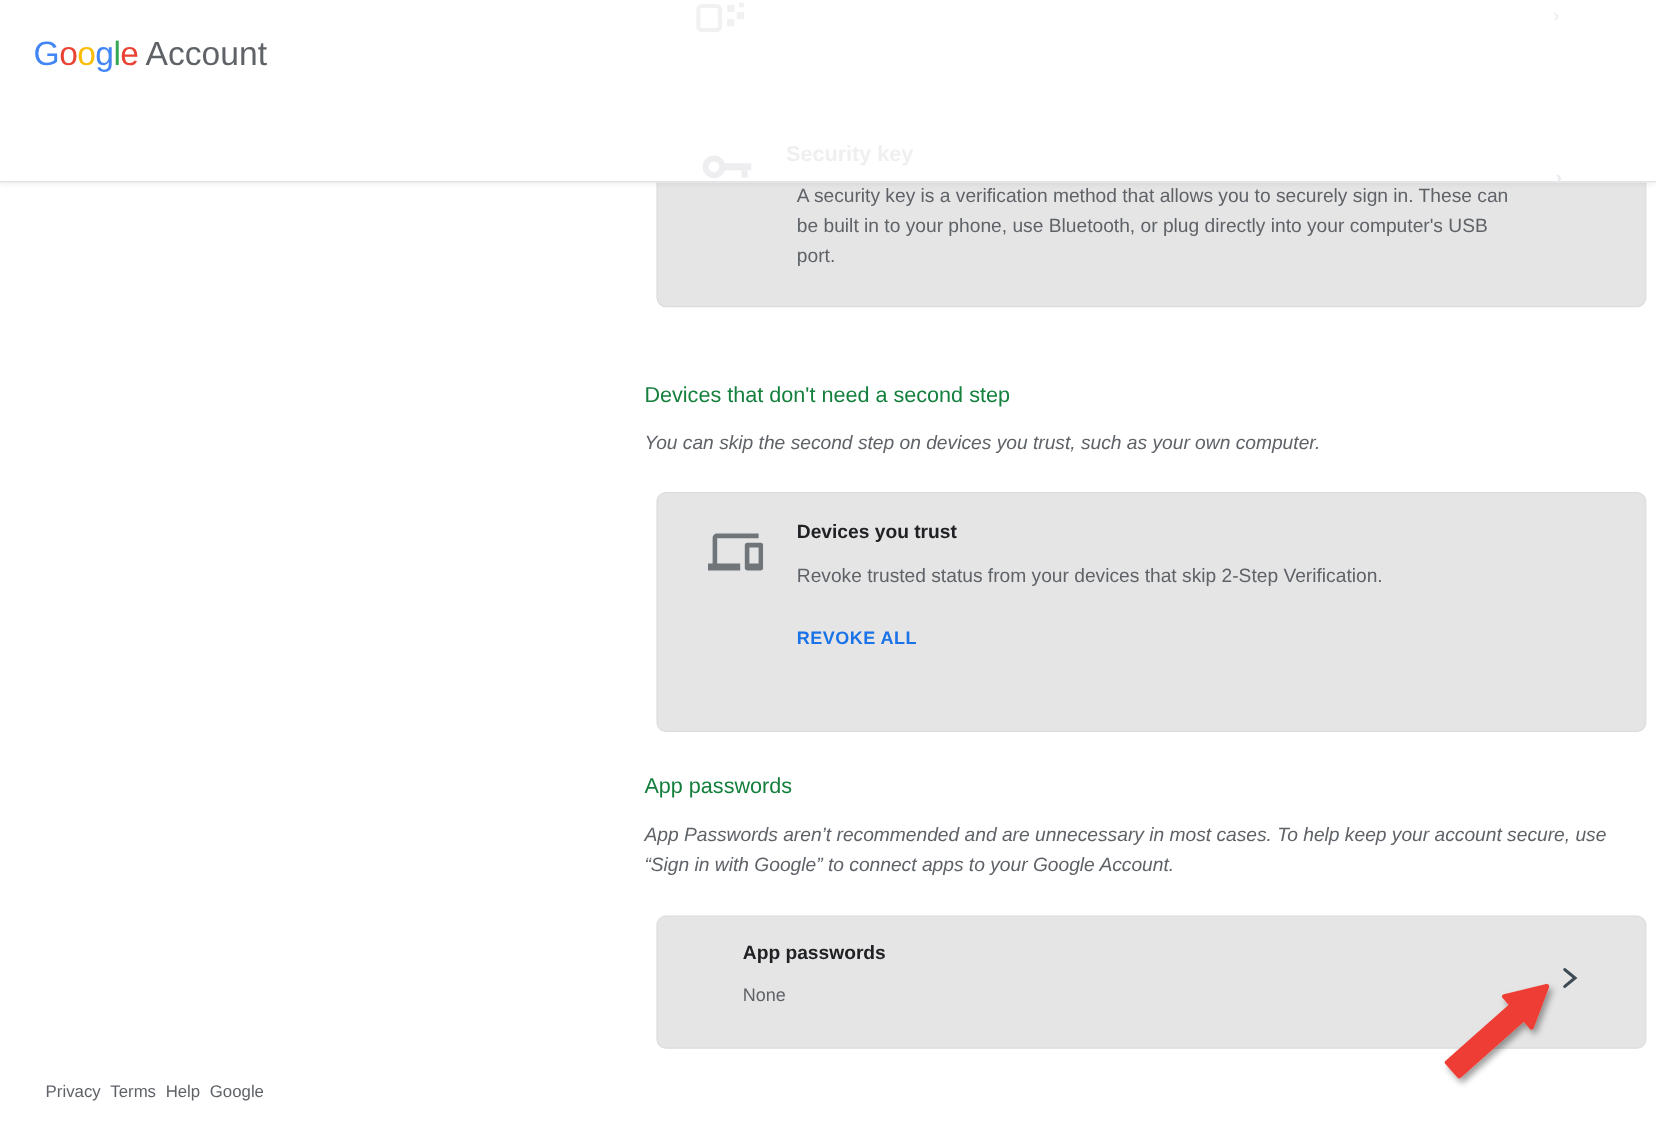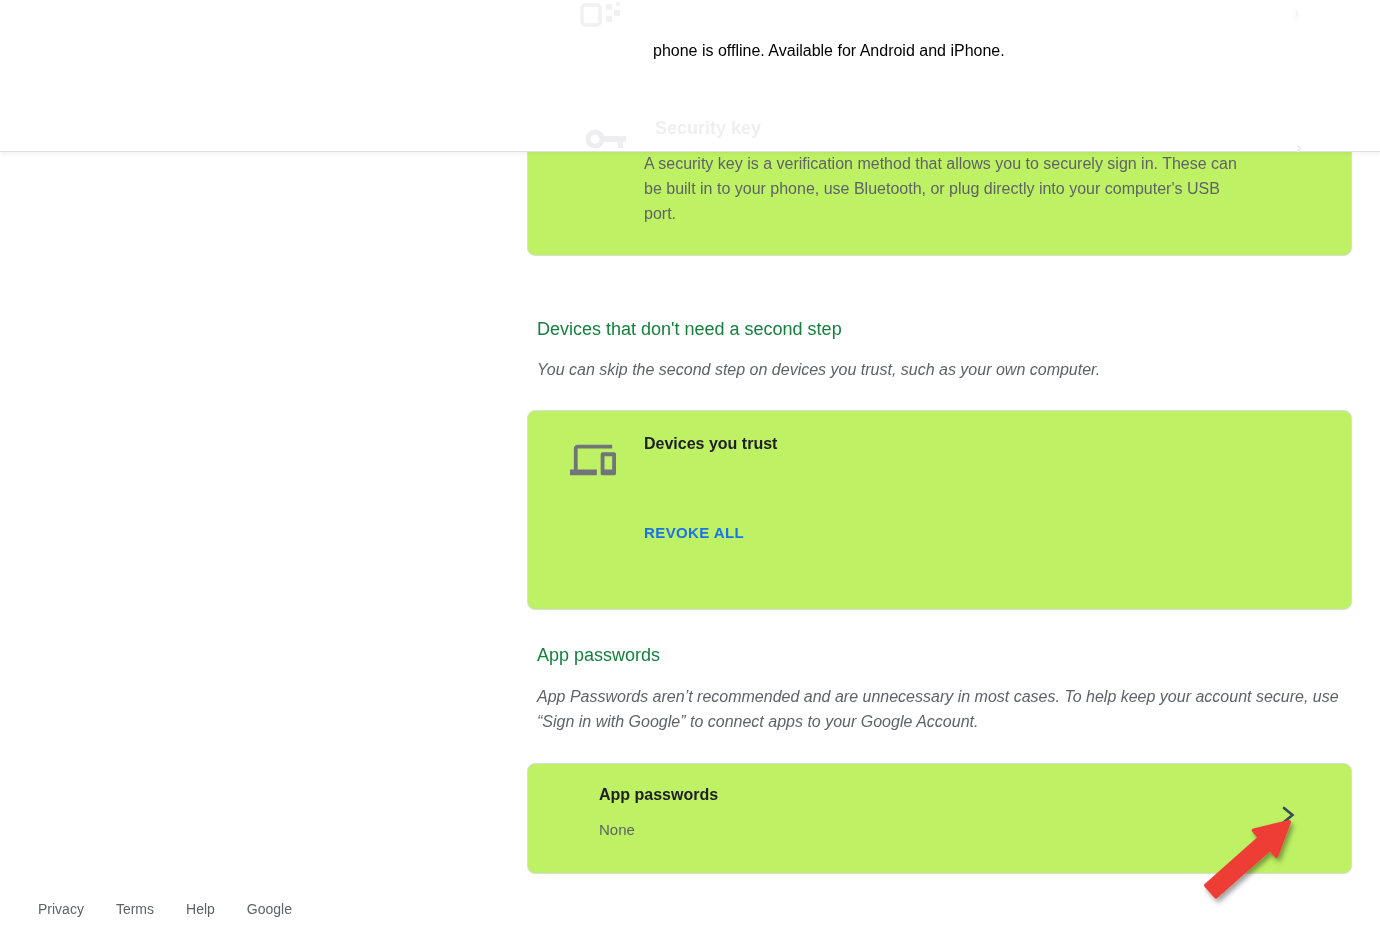--- a/index.html
+++ b/index.html
@@ -18,59 +18,60 @@
 
   .page-title-row { position:absolute; left:536px; top:106px; display:flex; align-items:center; z-index:3; }
   .back-btn { width:24px; height:24px; margin-top:4px; cursor:pointer; }
   .page-title { margin-left:24px; font-size:26px; color:#202124; font-weight:400; }
   .ghost-line { position:absolute; font-size:16px; white-space:nowrap; }
   .ghost-chevron { position:absolute; font-size:17px; font-weight:700; color:#f2f2f3; }
   .ghost-sec-title { position:absolute; left:655px; top:118px; font-size:18px; font-weight:700; color:#efeff0; z-index:1; }
   .ghost-key { position:absolute; left:584px; top:126px; width:44px; height:26px; z-index:1; }
 
   
-  .card { position:absolute; background:#bef264; border:1px solid #dadce0; border-radius:8px; width:825px; left:527px; }
+  .card { position:absolute; background:#e5e5e5; border:1px solid #dadce0; border-radius:8px; width:825px; left:547px; }
   .card-security { top:86px; height:170px; z-index:1; }
   .card-security .card-text { position:absolute; left:116px; top:64px; width:606px;
     font-size:16px; line-height:25px; color:#5f6368; }
 
   .section-heading { position:absolute; left:537px; font-size:18px; color:#15803d; font-weight:400; }
   .section-desc { position:absolute; left:537px; font-size:16px; line-height:25px; color:#5f6368;font-style:italic; }
 
   .card-devices { top:410px; height:200px; }
   .devices-icon { position:absolute; left:42px; top:26px; width:46px; height:46px; }
   .card-title { position:absolute; font-size:16px; font-weight:700; color:#202124; }
   .card-desc { position:absolute; font-size:16px; color:#5f6368; }
   .revoke-btn { position:absolute; left:116px; top:113px; font-size:15px; font-weight:700;
     letter-spacing:0.4px; color:#1a73e8; cursor:pointer; }
 
   .card-apppw { top:763px; height:111px; cursor:pointer; }
   .chevron-icon { position:absolute; right:56px; top:42px; width:13px; height:18px; }
 
-  .footer { position:absolute; left:38px; top:901px; display:flex; gap:32px; z-index:2; }
+  .footer { position:absolute; left:38px; top:901px; display:flex; gap:8px; z-index:2; }
   .footer span { font-size:14px; color:#5f6368; cursor:pointer; }
 
   .annotation-arrow { position:absolute; left:1170px; top:785px; width:170px; height:135px;
     z-index:30; pointer-events:none; }
 </style>
 </head>
 <body>
 
 <div class="card card-security">
   <div class="card-text">A security key is a verification method that allows you to securely sign in. These can be built in to your phone, use Bluetooth, or plug directly into your computer's USB port.</div>
 </div>
 
 <div class="section-heading" style="top:319px;">Devices that don't need a second step</div>
 <div class="section-desc" style="top:357px;">You can skip the second step on devices you trust, such as your own computer.</div>
 
 <div class="card card-devices">
   <svg class="devices-icon" viewBox="0 0 24 24">
     <path fill="#70757a" d="M4 6h18V4H4c-1.1 0-2 .9-2 2v11H0v3h14v-3H4V6zm19 2h-6c-.55 0-1 .45-1 1v10c0 .55.45 1 1 1h6c.55 0 1-.45 1-1V9c0-.55-.45-1-1-1zm-1 9h-4v-7h4v7z"></path>
   </svg>
   <div class="card-title" style="left:116px; top:24px;">Devices you trust</div>
+  <div class="card-desc" style="left:116px; top:61px;">Revoke trusted status from your devices that skip 2-Step Verification.</div>
   <div class="revoke-btn">REVOKE ALL</div>
 </div>
 
 <div class="section-heading" style="top:645px;">App passwords</div>
 <div class="section-desc" style="top:684px; width:806px;">App Passwords aren’t recommended and are unnecessary in most cases. To help keep your account secure, use “Sign in with Google” to connect apps to your Google Account.</div>
 
 <div class="card card-apppw">
   <div class="card-title" style="left:71px; top:22px;">App passwords</div>
   <div class="card-desc" style="left:71px; top:57px; font-size:15px;">None</div>
   <svg class="chevron-icon" viewBox="0 0 13 18">
@@ -80,31 +81,33 @@
 
 <div class="header">
 
   <svg class="ghost-key abs" style="left:578px; top:2px; width:46px; height:28px;" viewBox="0 0 46 28">
     <rect x="4" y="3" width="18" height="20" rx="3" fill="none" stroke="#f1f1f2" stroke-width="3.5"></rect>
     <rect x="28" y="2" width="6" height="6" fill="#f1f1f2"></rect>
     <rect x="36" y="8" width="6" height="6" fill="#f1f1f2"></rect>
     <rect x="28" y="14" width="6" height="6" fill="#f1f1f2"></rect>
     <rect x="38" y="0" width="4" height="4" fill="#f1f1f2"></rect>
   </svg>
-  <div class="ghost-line" style="left:653px; top:42px;">phone is offline. Available for Android and iPhone.</div>
   <div class="ghost-chevron" style="left:1294px; top:3px;">›</div>
 
   <svg class="ghost-key" viewBox="0 0 44 26">
     <circle cx="11" cy="13" r="7" fill="none" stroke="#eeeef0" stroke-width="5"></circle>
     <rect x="18" y="10" width="24" height="6" fill="#eeeef0"></rect>
     <rect x="34" y="16" width="5" height="6" fill="#eeeef0"></rect>
   </svg>
   <div class="ghost-sec-title">Security key</div>
   <div class="ghost-chevron" style="left:1296px; top:138px; color:#ececee;">›</div>
 
+  <div class="logo">
+    <span class="gl gl-b">G</span><span class="gl gl-r">o</span><span class="gl gl-y">o</span><span class="gl gl-b">g</span><span class="gl gl-g">l</span><span class="gl gl-r">e</span><span class="product">Account</span>
+  </div>
 
 </div>
 
 <svg class="annotation-arrow" viewBox="0 0 170 135">
   <defs>
     <filter id="ashadow" x="-30%" y="-30%" width="180%" height="180%">
       <feDropShadow dx="2.5" dy="3.5" stdDeviation="2.5" flood-color="#000000" flood-opacity="0.38"></feDropShadow>
     </filter>
   </defs>
   <polygon points="119,37 106.3,71 100,63.8 46,111.6 36,100.4 90,52.6 83.7,45.4" fill="#ee3e36" stroke="#ee3e36" stroke-width="4" stroke-linejoin="round" filter="url(#ashadow)"></polygon>

